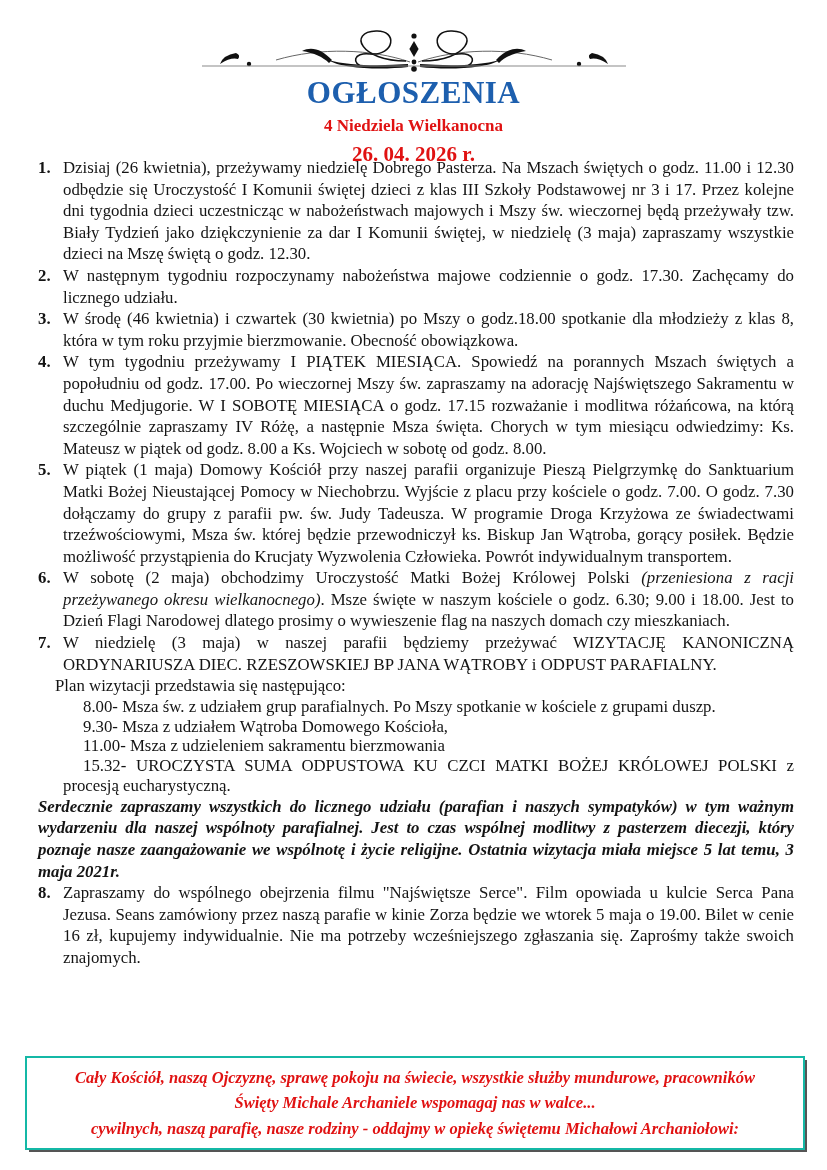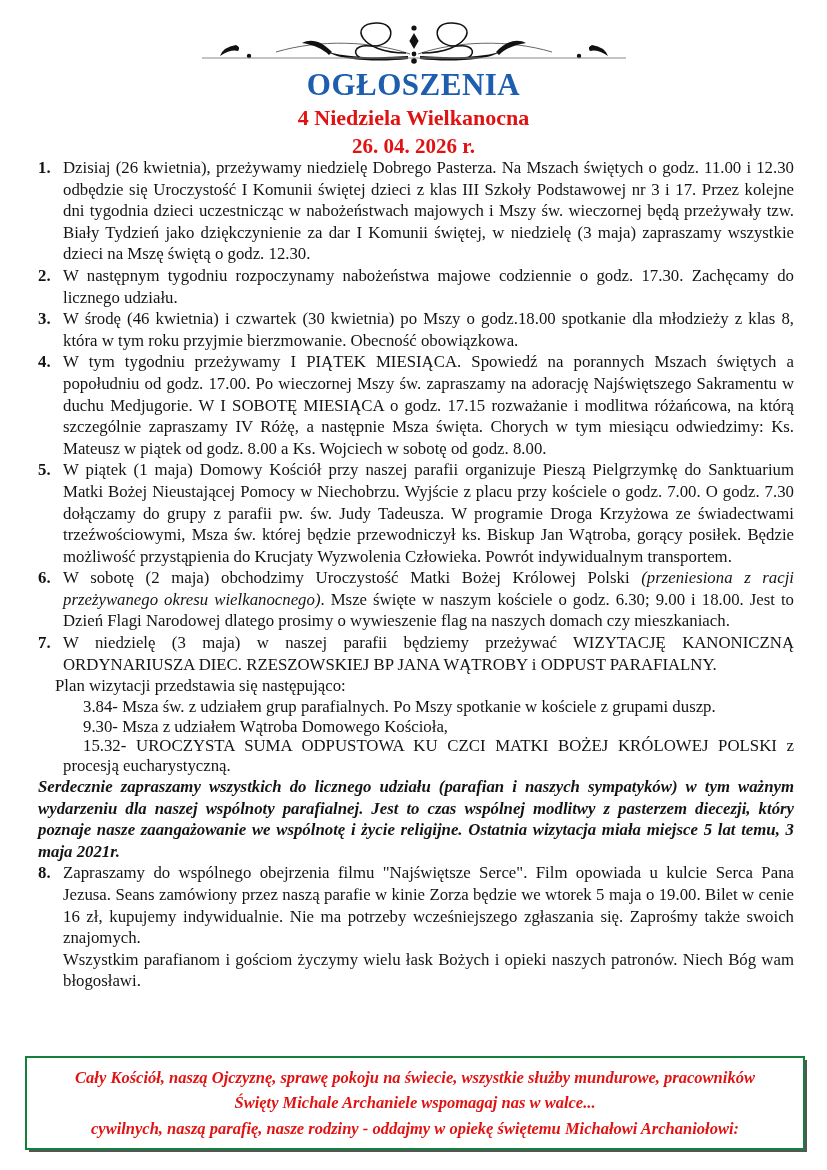--- a/index.html
+++ b/index.html
@@ -1,39 +1,39 @@
 <!DOCTYPE html>
 <html><head>
 <meta charset="utf-8">
 <style>
   html,body{margin:0;padding:0;}
   body{
     width:827px;height:1170px;position:relative;background:#ffffff;
     font-family:"Liberation Serif", serif;color:#141414;overflow:hidden;
   }
-  .header{position:absolute;top:18px;left:0;width:827px;text-align:center;}
+  .header{position:absolute;top:26px;left:0;width:827px;text-align:center;}
   .ornament{display:block;margin:0 auto;}
   .title{font-size:31px;font-weight:bold;letter-spacing:.5px;color:#1d5fae;line-height:34px;margin-top:4px;}
-  .subtitle{font-size:22px;font-weight:bold;color:#e01212;line-height:26px;margin-top:3px;}
+  .subtitle{font-size:17px;font-weight:bold;color:#e01212;line-height:26px;margin-top:3px;}
   .date{font-size:21px;font-weight:bold;color:#e01212;line-height:26px;margin-top:2px;}
 
   .content{position:absolute;left:38px;top:157px;width:756px;font-size:16.8px;line-height:21.6px;}
   .block{text-align:justify;}
   .item{position:relative;padding-left:25px;}
   .num{position:absolute;left:0;top:0;font-weight:bold;}
   .run-b{font-weight:normal;}
   .run-i{font-style:italic;}
   .sub0{margin-left:17px;}
   .sub1{margin-left:25px;text-indent:20px;line-height:19.8px;}
   .para_italic{font-style:italic;font-weight:bold;}
   .cont{margin-left:25px;}
 
   .footer-box{
     position:absolute;left:25px;top:1056px;width:780px;height:94px;box-sizing:border-box;
-    border:2px solid #15803d;box-shadow:3px 3px 0 -1px #555;
+    border:2px solid #14b8a6;box-shadow:3px 3px 0 -1px #555;
     display:flex;align-items:center;justify-content:center;
   }
   .prayer{font-size:16.5px;font-weight:bold;font-style:italic;color:#e01212;
     text-align:center;line-height:25.5px;padding:0 28px;}
 </style>
 </head>
 <body>
 
 <div class="header">
   <svg class="ornament" width="424" height="46" viewBox="0 0 424 46" aria-hidden="true">
@@ -60,26 +60,26 @@
 
 <div class="content">
     <div class="block item"><span class="num">1.</span><span class="txt"><span class="run-b">Dzisiaj (26 kwietnia), przeżywamy niedzielę Dobrego Pasterza. </span><span class="run-n">Na Mszach świętych o godz. 11.00 i 12.30 odbędzie się </span><span class="run-b">Uroczystość I Komunii świętej dzieci z klas III Szkoły Podstawowej nr 3 i 17</span><span class="run-n">. Przez kolejne dni tygodnia dzieci uczestnicząc w nabożeństwach majowych i Mszy św. wieczornej będą przeżywały tzw. Biały Tydzień jako dziękczynienie za dar I Komunii świętej, w niedzielę (3 maja) zapraszamy wszystkie dzieci na Mszę świętą o godz. 12.30.</span></span></div>
     <div class="block item"><span class="num">2.</span><span class="txt"><span class="run-n">W następnym tygodniu rozpoczynamy nabożeństwa majowe codziennie o godz. 17.30. Zachęcamy do licznego udziału.</span></span></div>
     <div class="block item"><span class="num">3.</span><span class="txt"><span class="run-b">W środę (46 kwietnia) i czwartek (30 kwietnia)</span><span class="run-n"> po Mszy o godz.18.00 spotkanie dla młodzieży  z klas 8, która w tym roku przyjmie bierzmowanie. Obecność obowiązkowa.</span></span></div>
     <div class="block item"><span class="num">4.</span><span class="txt"><span class="run-b">W tym tygodniu przeżywamy I PIĄTEK MIESIĄCA. </span><span class="run-n">Spowiedź na porannych Mszach świętych a popołudniu od godz. 17.00. Po wieczornej Mszy św. zapraszamy na adorację Najświętszego Sakramentu w duchu Medjugorie. </span><span class="run-b">W I SOBOTĘ MIESIĄCA</span><span class="run-n"> o godz. 17.15 rozważanie i modlitwa różańcowa, na którą szczególnie zapraszamy IV Różę, a następnie Msza święta. </span><span class="run-b">Chorych w tym miesiącu odwiedzimy:</span><span class="run-n"> Ks. Mateusz w piątek od godz. 8.00 a  Ks. Wojciech w  sobotę od godz. 8.00.</span></span></div>
     <div class="block item"><span class="num">5.</span><span class="txt"><span class="run-b">W piątek (1 maja)</span><span class="run-n"> Domowy Kościół przy naszej parafii organizuje Pieszą Pielgrzymkę do Sanktuarium Matki Bożej Nieustającej Pomocy w Niechobrzu. Wyjście z placu przy kościele o godz. 7.00. O godz. 7.30 dołączamy do grupy z parafii pw. św. Judy Tadeusza. W programie Droga Krzyżowa ze świadectwami trzeźwościowymi, Msza św. której będzie przewodniczył ks. Biskup Jan Wątroba, gorący posiłek. Będzie możliwość przystąpienia do Krucjaty Wyzwolenia Człowieka. Powrót indywidualnym transportem.</span></span></div>
     <div class="block item"><span class="num">6.</span><span class="txt"><span class="run-b">W sobotę (2 maja) obchodzimy Uroczystość Matki Bożej Królowej Polski </span><span class="run-i">(przeniesiona z racji przeżywanego okresu wielkanocnego)</span><span class="run-n">. Msze święte w naszym kościele o godz. </span><span class="run-b">6.30; 9.00 i 18.00.</span><span class="run-n"> Jest to Dzień Flagi Narodowej dlatego prosimy o wywieszenie flag na naszych domach czy mieszkaniach.</span></span></div>
     <div class="block item"><span class="num">7.</span><span class="txt"><span class="run-b">W niedzielę (3 maja) w naszej parafii będziemy przeżywać WIZYTACJĘ KANONICZNĄ ORDYNARIUSZA DIEC. RZESZOWSKIEJ BP JANA WĄTROBY i ODPUST PARAFIALNY.</span></span></div>
     <div class="block sub0"><span class="txt"><span class="run-b">Plan wizytacji przedstawia się następująco:</span></span></div>
-    <div class="block sub1"><span class="txt"><span class="run-b">3.84- Msza św.</span><span class="run-n"> z udziałem grup parafialnych. Po Mszy spotkanie w kościele z grupami duszp</span><span class="run-b">.</span></span></div>
+    <div class="block sub1"><span class="txt"><span class="run-b">8.00- Msza św.</span><span class="run-n"> z udziałem grup parafialnych. Po Mszy spotkanie w kościele z grupami duszp</span><span class="run-b">.</span></span></div>
     <div class="block sub1"><span class="txt"><span class="run-b">9.30- Msza</span><span class="run-n"> z udziałem Wątroba Domowego Kościoła,</span></span></div>
+    <div class="block sub1"><span class="txt"><span class="run-b">11.00-</span><span class="run-n"> Msza z udzieleniem sakramentu bierzmowania</span></span></div>
     <div class="block sub1"><span class="txt"><span class="run-b">15.32- UROCZYSTA SUMA ODPUSTOWA KU CZCI MATKI BOŻEJ KRÓLOWEJ POLSKI</span><span class="run-n"> z procesją eucharystyczną.</span></span></div>
     <div class="block para_italic"><span class="txt"><span class="run-i">Serdecznie zapraszamy wszystkich do licznego udziału (parafian i naszych sympatyków) w tym ważnym wydarzeniu dla naszej wspólnoty parafialnej. Jest to czas wspólnej modlitwy z pasterzem diecezji, który poznaje nasze zaangażowanie we wspólnotę i życie religijne. Ostatnia wizytacja miała miejsce 5 lat temu, 3 maja 2021r.</span></span></div>
     <div class="block item"><span class="num">8.</span><span class="txt"><span class="run-b">Zapraszamy do wspólnego obejrzenia filmu "Najświętsze Serce". </span><span class="run-n">Film opowiada u kulcie Serca Pana Jezusa. Seans zamówiony przez naszą parafie w kinie Zorza będzie we wtorek 5 maja o 19.00. Bilet w cenie 16 zł, kupujemy indywidualnie. Nie ma potrzeby wcześniejszego zgłaszania się. Zaprośmy także swoich znajomych.</span></span></div>
-    <div class="block cont"><span class="txt"><span class="run-n">Wszystkim parafianom i gościom życzymy wielu łask Bożych i opieki naszych patronów. Niech Bóg wam błogosławi.</span></span></div>
   </div>
 
 <div class="footer-box">
   <div class="prayer" style="color: rgb(224, 18, 18);">
       <div>Cały Kościół, naszą Ojczyznę, sprawę pokoju na świecie, wszystkie służby mundurowe, pracowników</div>
       <div>Święty Michale Archaniele wspomagaj nas w walce...</div>
       <div>cywilnych,   naszą parafię, nasze rodziny - oddajmy w opiekę świętemu Michałowi Archaniołowi:</div>
     </div>
 </div>
 

